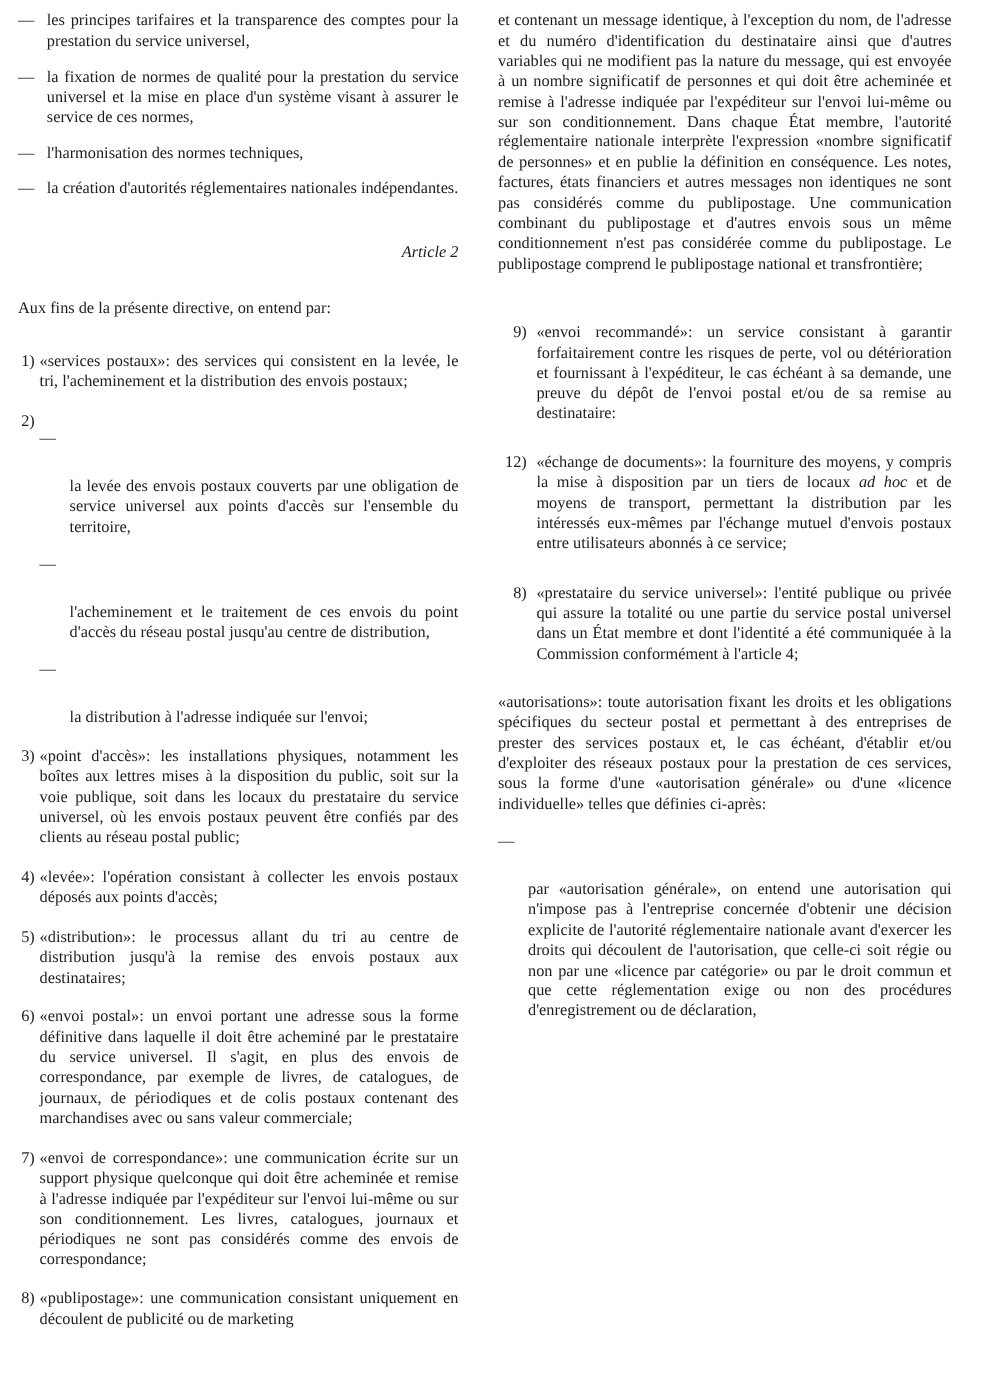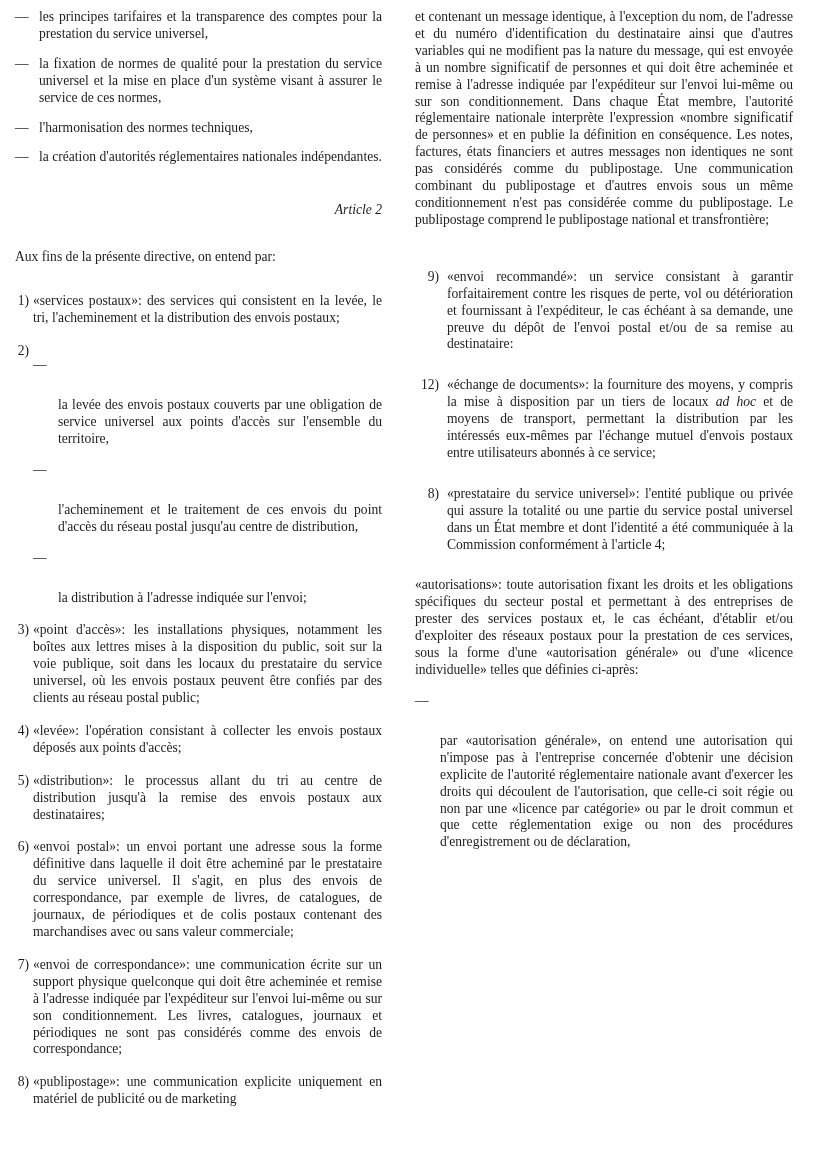--- a/index.html
+++ b/index.html
@@ -153,21 +153,21 @@
       <div class="definition">
         <span class="def-num">7)</span>
         <div class="def-body">
             <p>«envoi de correspondance»: une communication écrite sur un support physique quelconque qui doit être acheminée et remise à l'adresse indiquée par l'expéditeur sur l'envoi lui-même ou sur son conditionnement. Les livres, catalogues, journaux et périodiques ne sont pas considérés comme des envois de correspondance;</p>
           </div>
       </div>
 
       <div class="definition">
         <span class="def-num">8)</span>
         <div class="def-body">
-            <p>«publipostage»: une communication explicite uniquement en matériel de publicité ou de marketing</p>
+            <p>«publipostage»: une communication consistant uniquement en découlent de publicité ou de marketing</p>
           </div>
       </div>
 
     </div>
   </div>
 
   <div class="col col-right">
 
     <p class="continuation">et contenant un message identique, à l'exception du nom, de l'adresse et du numéro d'identification du destinataire ainsi que d'autres variables qui ne modifient pas la nature du message, qui est envoyée à un nombre significatif de personnes et qui doit être acheminée et remise à l'adresse indiquée par l'expéditeur sur l'envoi lui-même ou sur son conditionnement. Dans chaque État membre, l'autorité réglementaire nationale interprète l'expression «nombre significatif de personnes» et en publie la définition en conséquence. Les notes, factures, états financiers et autres messages non identiques ne sont pas considérés comme du publipostage. Une communication combinant du publipostage et d'autres envois sous un même conditionnement n'est pas considérée comme du publipostage. Le publipostage comprend le publipostage national et transfrontière;</p>
 

